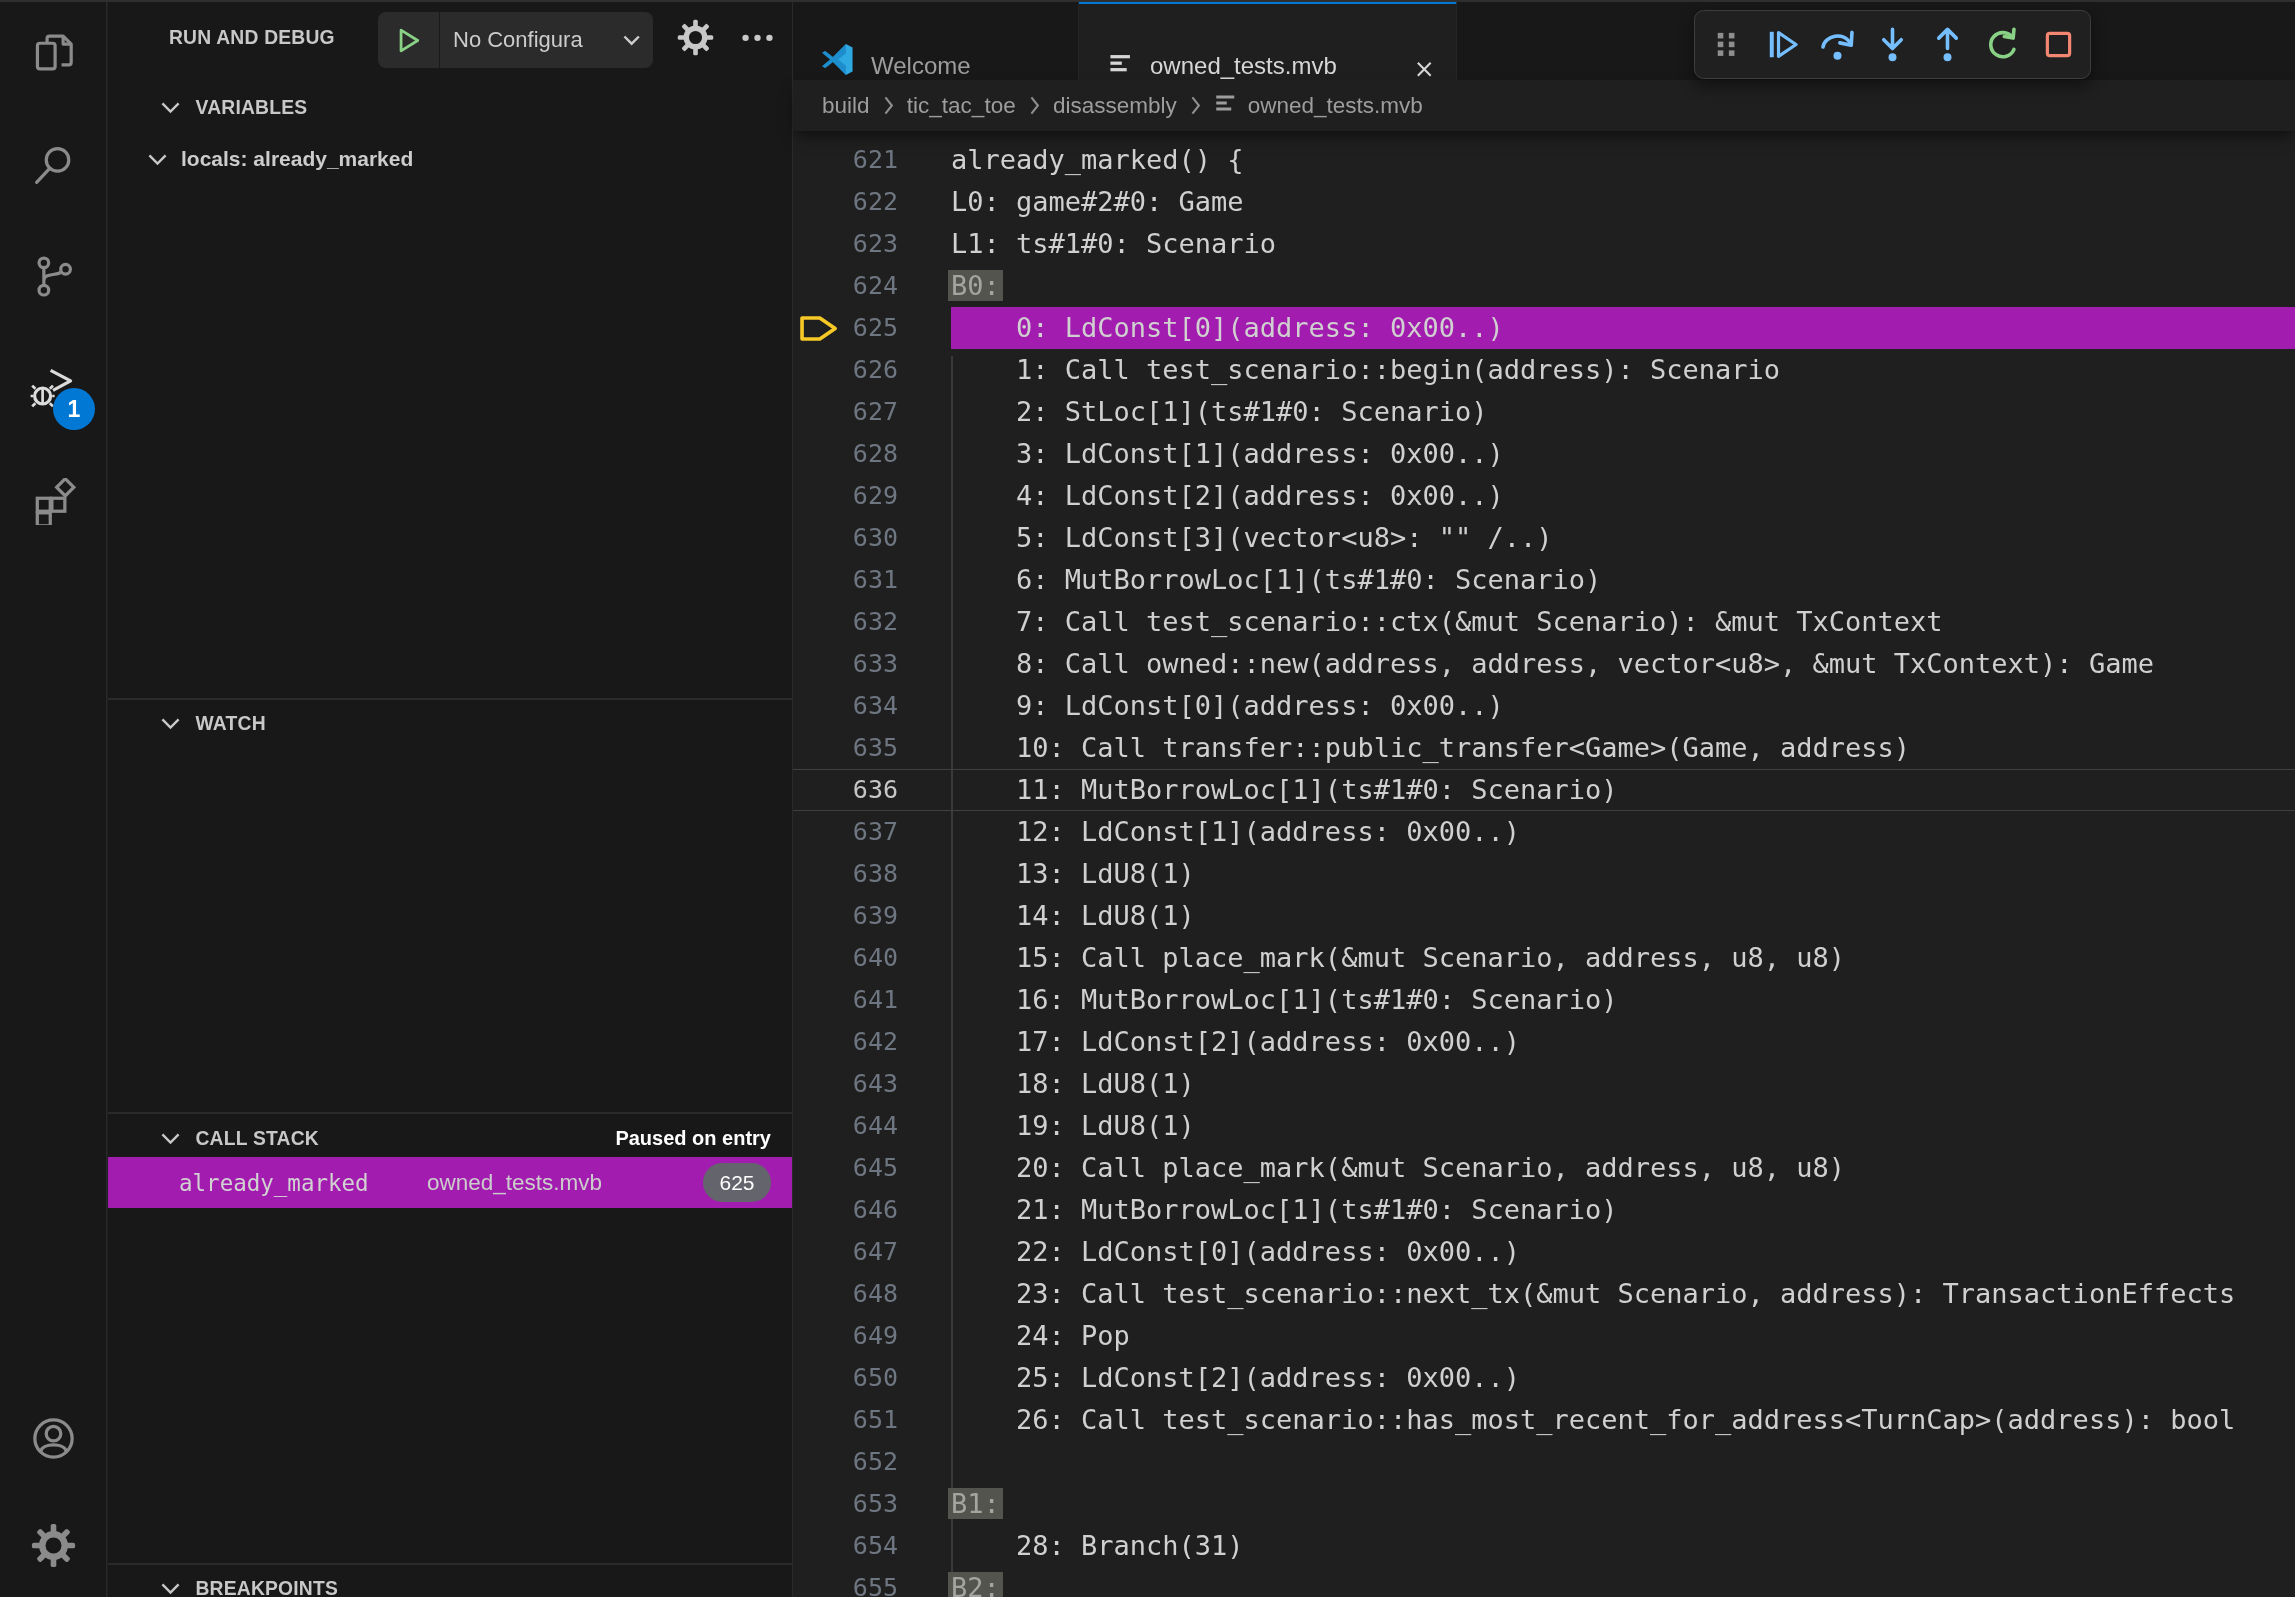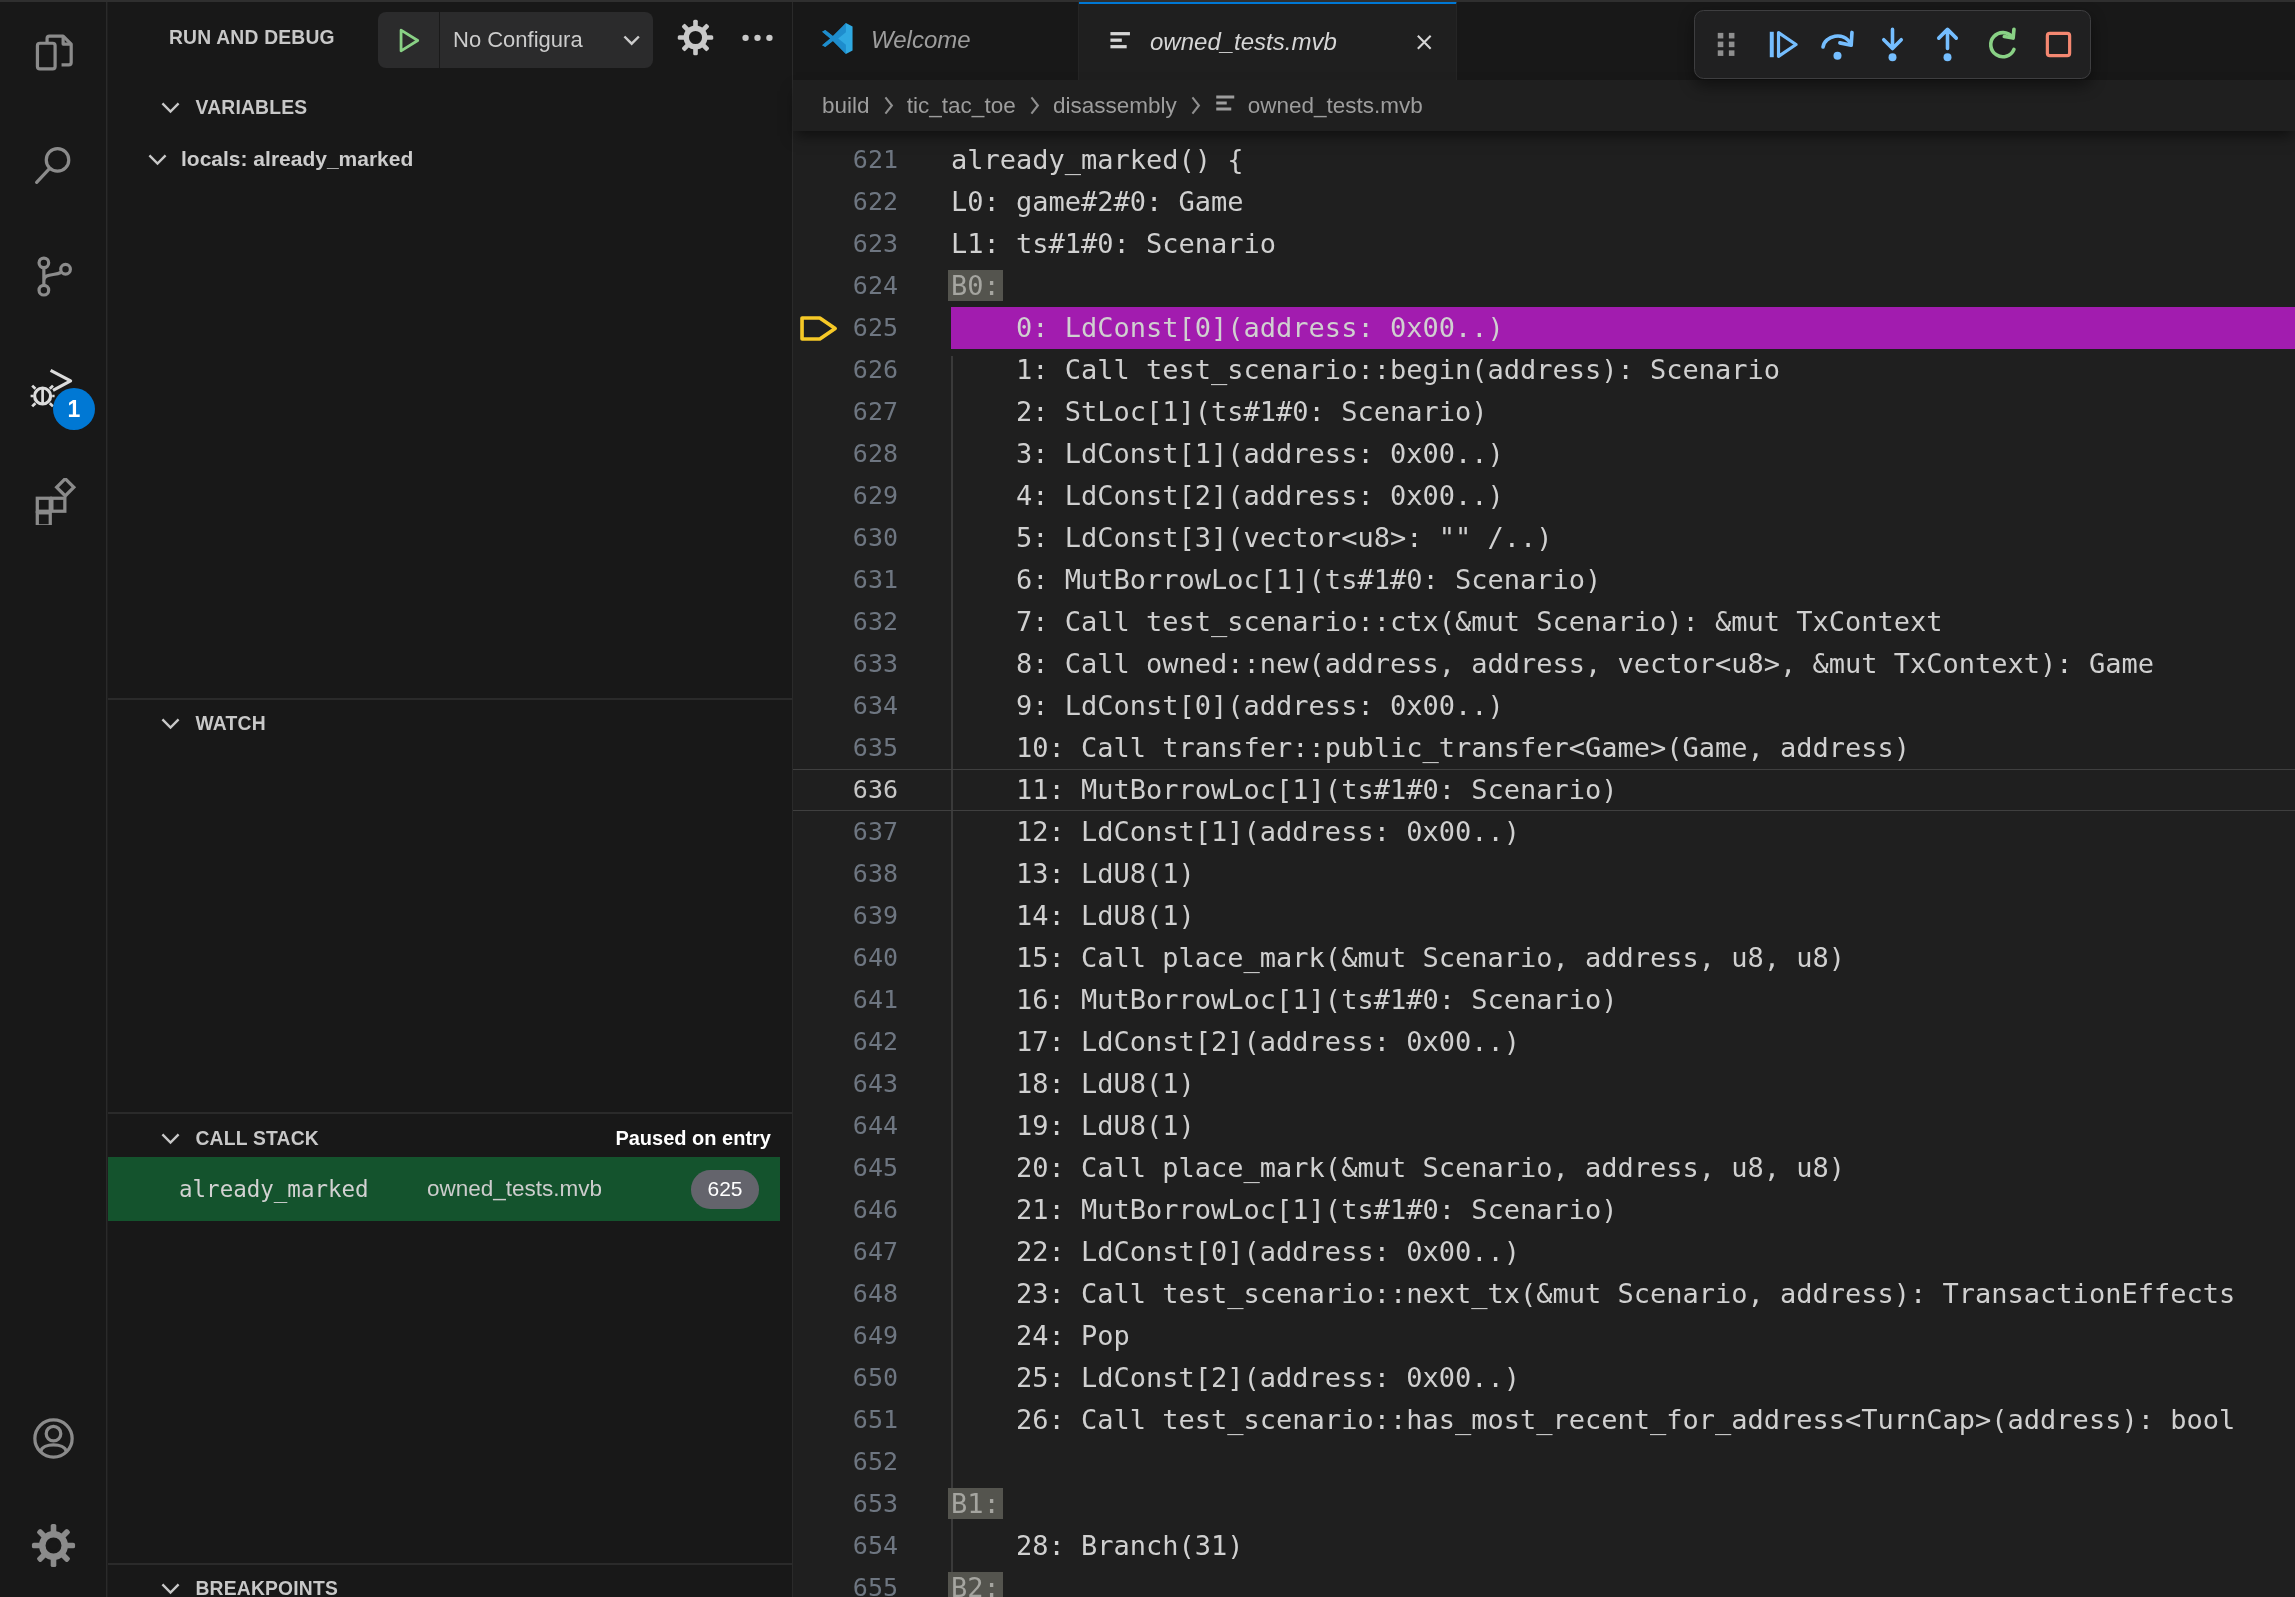--- a/index.html
+++ b/index.html
@@ -29,30 +29,30 @@
   .sb-dots{position:absolute;left:616px;top:29px;cursor:pointer;}
 
   .sb-sec-head{position:absolute;left:0;right:0;height:45px;display:flex;align-items:center;margin-left:40px;}
   .sec-chev{margin-left:12px;display:flex;align-items:center;}
   .sec-label{margin-left:14.5px;font-size:19.3px;font-weight:700;color:#c8c8c8;letter-spacing:0.2px;}
   .sec-divider{position:absolute;left:0;right:0;height:1.6px;background:#2a2a2a;}
   .locals-row{position:absolute;left:0;right:0;top:134px;height:50px;display:flex;align-items:center;cursor:pointer;}
   .locals-label{margin-left:13px;font-size:21px;font-weight:700;color:#cccccc;}
   .cs-status{position:absolute;right:21px;top:0;height:45px;display:flex;align-items:center;
     font-size:20px;font-weight:700;color:#ffffff;}
-  .frame-row{position:absolute;left:0;right:12px;top:1157px;height:64px;background:#14532d;display:flex;align-items:center;cursor:pointer;}
+  .frame-row{position:absolute;left:0;right:0;top:1157px;height:51px;background:#a21caf;display:flex;align-items:center;cursor:pointer;}
   .frame-fn{margin-left:71px;font-family:"DejaVu Sans Mono",monospace;font-size:22.5px;color:#d2d2d2;}
   .frame-file{position:absolute;left:319px;font-size:22.5px;color:#cccccc;}
   .frame-badge{position:absolute;right:21px;height:39px;min-width:39px;padding:0 14.5px;border-radius:19.3px;background:#64646c;
     color:#ffffff;font-size:21px;display:flex;align-items:center;justify-content:center;}
 
   
   .editor{position:absolute;left:793px;top:0;right:0;height:100%;background:#1f1f1f;}
   .tabbar{position:absolute;top:0;left:0;right:0;height:80px;background:#181818;display:flex;}
-  .tab{display:flex;align-items:center;box-sizing:border-box;cursor:pointer;border-right:1.6px solid #252525;font-style:italic;}
+  .tab{display:flex;align-items:flex-end;box-sizing:border-box;cursor:pointer;border-right:1.6px solid #252525;}
   .tab-welcome{width:286px;padding-left:27px;color:#9d9d9d;}
   .tab-active{width:378px;padding-left:29px;background:#1f1f1f;border-top:4.8px solid #0078d4;color:#d6d6d6;}
   .tab-label{margin-left:16px;font-size:24px;white-space:nowrap;}
   .tab-close{margin-left:auto;margin-right:21px;display:flex;align-items:center;cursor:pointer;}
 
   .breadcrumbs{position:absolute;top:80px;left:0;right:0;height:51px;background:#1f1f1f;z-index:6;
     display:flex;align-items:center;padding-left:29px;gap:13px;color:#9d9d9d;font-size:22.5px;
     box-shadow:0 8px 13px -3.2px rgba(0,0,0,.5);}
   .bc-item{cursor:pointer;white-space:nowrap;}
   .bc-sep{display:flex;align-items:center;}

